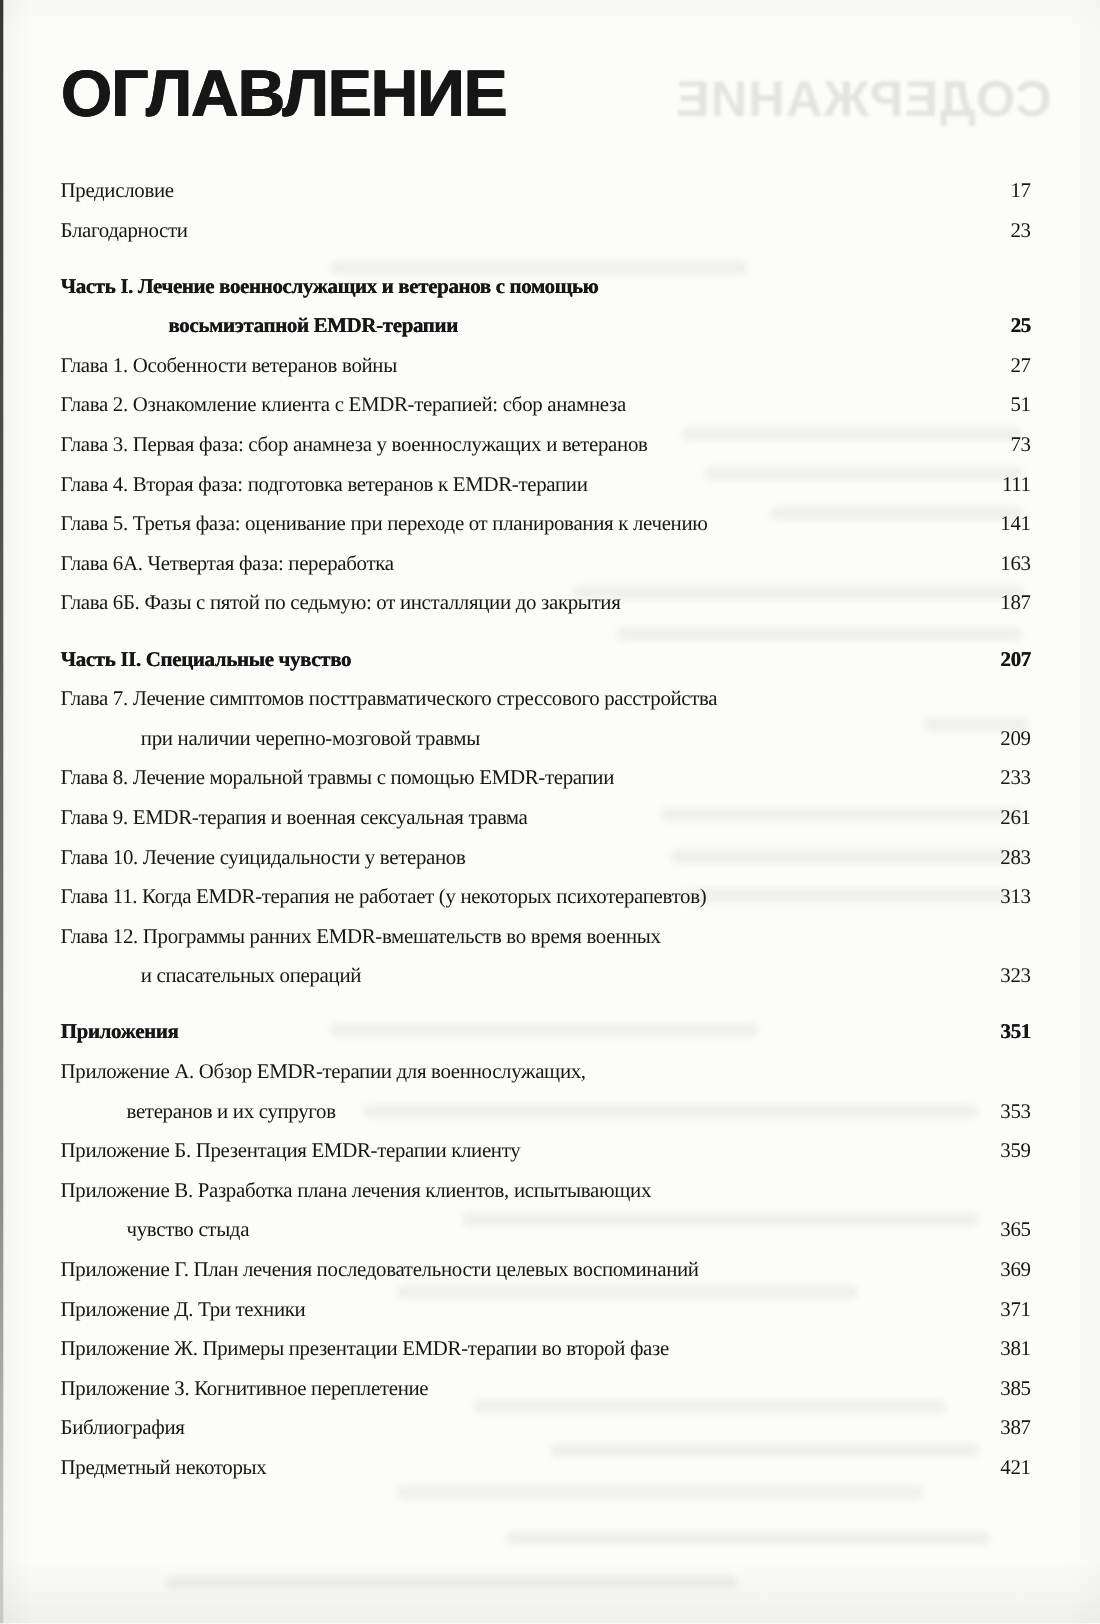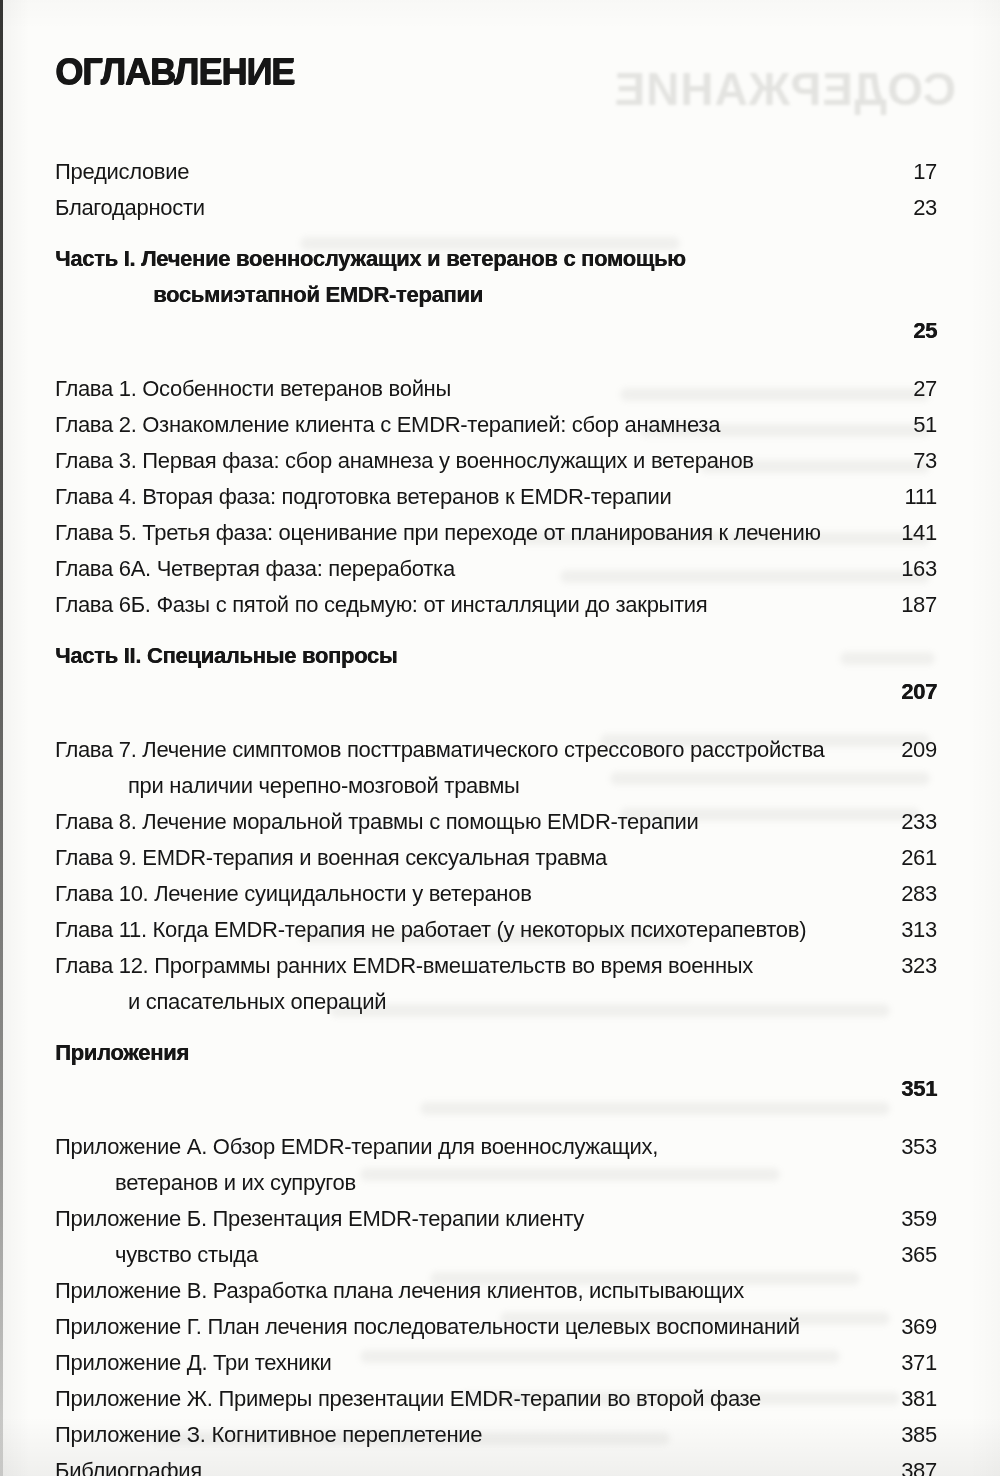--- a/index.html
+++ b/index.html
@@ -57,48 +57,49 @@
     filter: blur(3px);
     pointer-events: none;
   }
 
   .page {
     position: relative;
     padding: 52px 63px 0 55px; 
   }
 
   .doc-title {
-    margin: 0 0 62px 0;
-    font-size: 36px;
+    margin: 0 0 38px 0;
+    font-size: 60px;
     line-height: 1.1;
     font-weight: bold;
     letter-spacing: -1px;
     text-shadow: 1px 0 0 currentColor, 0 0.5px 0 currentColor;
   }
 
   .toc { width: 100%; }
 
   .row {
     display: flex;
-    font-size: 22px;
+    align-items: flex-end;
+    font-size: 19px;
     line-height: 36px;
     letter-spacing: -0.3px;
+    font-family: Liberation Serif, serif;
   }
   .row .titles { flex: 1 1 auto; min-width: 0; }
   .row .pagenum {
     flex: 0 0 58px;
     text-align: right;
     white-space: nowrap;
   }
   .row .line { white-space: nowrap; }
 
   .row.part {
     font-weight: bold;
     text-shadow: 0.4px 0 0 currentColor;
-    flex-direction: column;
   }
   .row.gap { margin-top: 15px; }
 
   .part .line.cont { margin-left: 98px; }
   .item .line.cont-1 { margin-left: 73px; }
   .item .line.cont-2 { margin-left: 60px; }
 </style>
 </head>
 <body>
 
@@ -186,21 +187,21 @@
         <div class="pagenum">163</div>
       </div>
       <div class="row item">
         <div class="titles">
           <div class="line">Глава 6Б. Фазы с пятой по седьмую: от инсталляции до закрытия</div>
         </div>
         <div class="pagenum">187</div>
       </div>
       <div class="row part gap">
         <div class="titles">
-          <div class="line">Часть II. Специальные вопросы</div>
+          <div class="line">Часть II. Специальные чувство</div>
         </div>
         <div class="pagenum">207</div>
       </div>
       <div class="row item">
         <div class="titles">
           <div class="line">Глава 7. Лечение симптомов посттравматического стрессового расстройства</div>
           <div class="line cont cont-1">при наличии черепно-мозговой травмы</div>
         </div>
         <div class="pagenum">209</div>
       </div>
@@ -249,22 +250,22 @@
         <div class="pagenum">353</div>
       </div>
       <div class="row item">
         <div class="titles">
           <div class="line">Приложение Б. Презентация EMDR-терапии клиенту</div>
         </div>
         <div class="pagenum">359</div>
       </div>
       <div class="row item">
         <div class="titles">
+          <div class="line">Приложение В. Разработка плана лечения клиентов, испытывающих</div>
           <div class="line cont cont-2">чувство стыда</div>
-          <div class="line">Приложение В. Разработка плана лечения клиентов, испытывающих</div>
         </div>
         <div class="pagenum">365</div>
       </div>
       <div class="row item">
         <div class="titles">
           <div class="line">Приложение Г. План лечения последовательности целевых воспоминаний</div>
         </div>
         <div class="pagenum">369</div>
       </div>
       <div class="row item">

